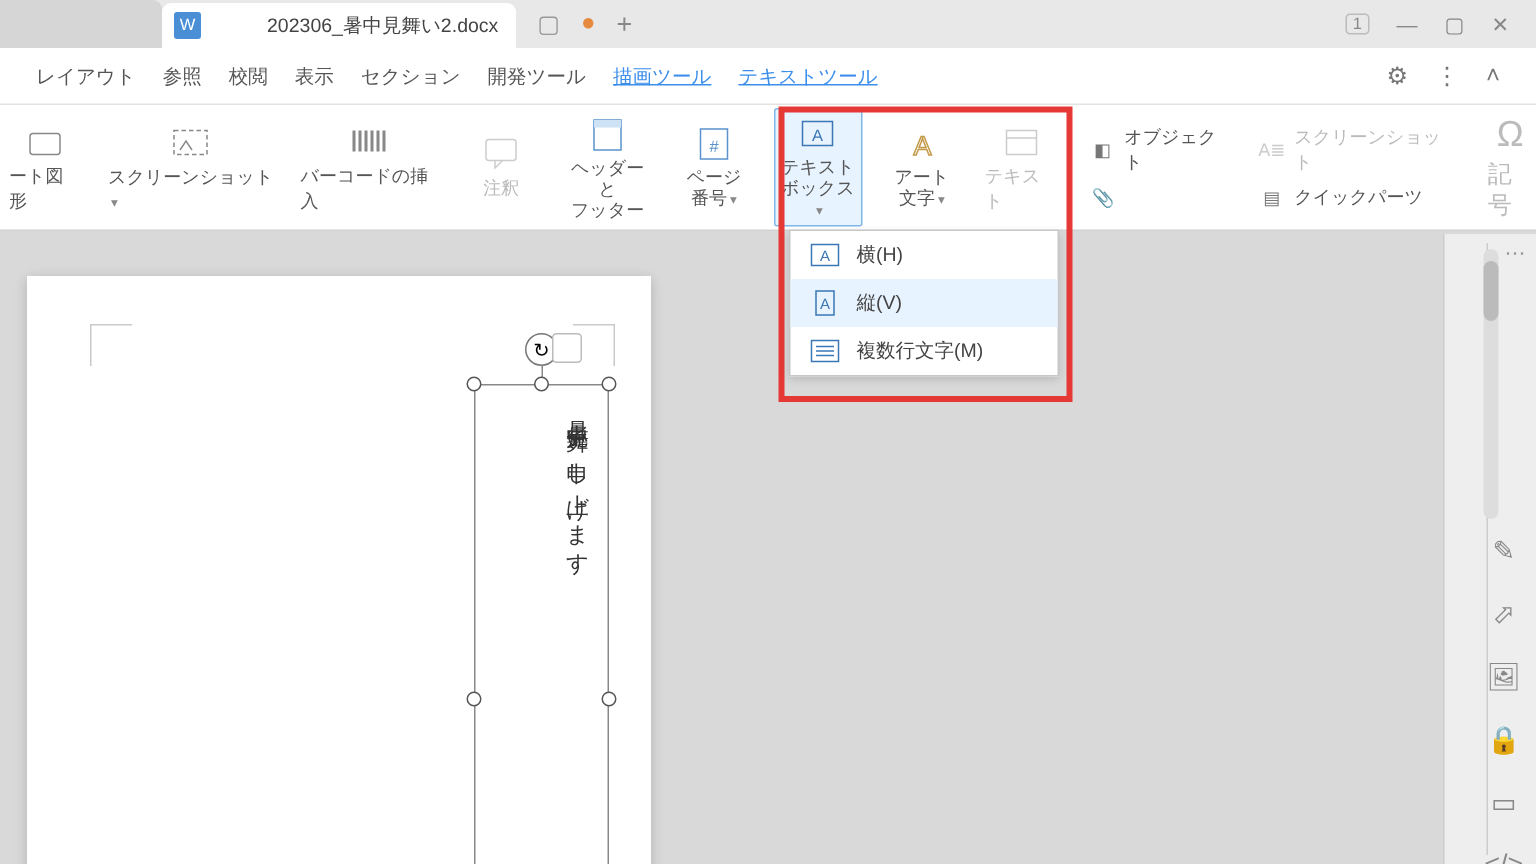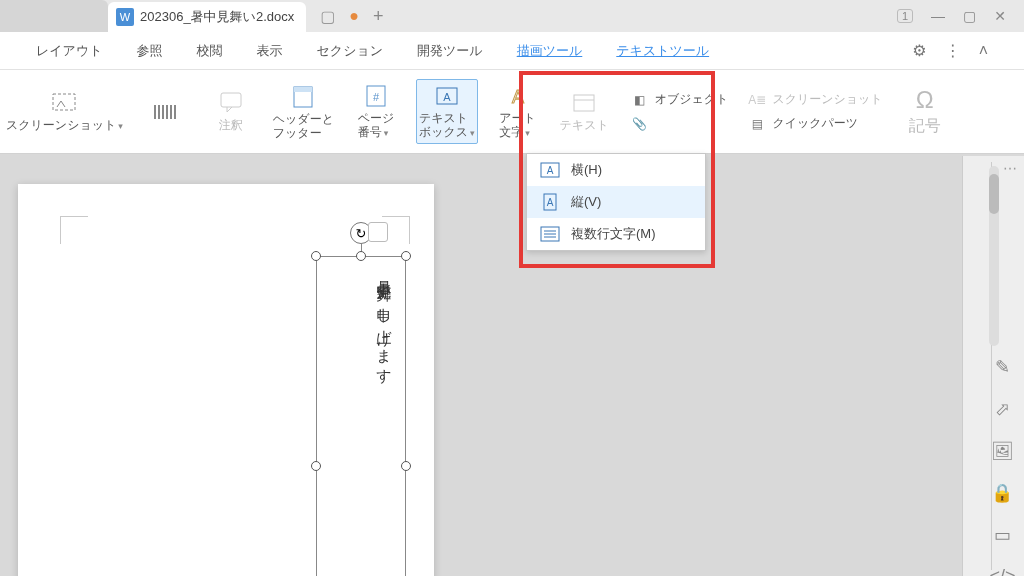--- a/index.html
+++ b/index.html
@@ -3,36 +3,36 @@
 <meta charset="utf-8">
 <style>
   * { box-sizing: border-box; margin: 0; padding: 0; font-family: "Segoe UI", "Yu Gothic UI", Meiryo, sans-serif; }
   body { width: 1024px; height: 576px; background: #d9d9d9; overflow: hidden; position: relative; }
 
   
   .titlebar { height: 32px; background: #e8e8e8; display: flex; align-items: center; }
   .tab-prev { width: 108px; height: 32px; background: #d6d6d6; border-top-right-radius: 6px; }
   .tab { height: 30px; background: #fff; border-top-left-radius: 6px; border-top-right-radius: 6px; display: flex; align-items: center; padding: 0 12px 0 8px; gap: 6px; margin-top: 2px; }
   .doc-icon { width: 18px; height: 18px; background: #4a8fd6; color: #fff; font-size: 11px; display:flex; align-items:center; justify-content:center; border-radius: 2px; }
-  .tab-title { font-size: 13px; color: #444; }
+  .tab-title { font-size: 13px; color: #444; margin-left: 38px; }
   .tab-after { display:flex; align-items:center; gap:14px; margin-left:14px; }
   .win-controls { margin-left:auto; display:flex; align-items:center; gap:18px; padding-right:18px; color:#888; font-size:14px; }
 
   
-  .ribbon-tabs { height: 38px; background:#fff; display:flex; align-items:center; padding: 0 36px; gap: 34px; font-size:13px; color:#555; border-bottom:1px solid #e2e2e2; position:relative;}
+  .ribbon-tabs { height: 38px; background:#fff; display:flex; align-items:center; padding: 0 24px; gap: 18px; font-size:13px; color:#555; border-bottom:1px solid #e2e2e2; position:relative;}
   .rtab { cursor:default; }
   .rtab.tool { color:#3b8eea;text-decoration:underline; }
   .ribbon-right { margin-left:auto; display:flex; align-items:center; gap:18px; color:#777; font-size:16px;}
 
   
   .ribbon { height: 84px; background:#fff; display:flex; align-items:center; padding:0 2px 0 4px; gap:14px; border-bottom:1px solid #d2d2d2; position:relative; }
   .ritem { display:flex; flex-direction:column; align-items:center; justify-content:center; gap:2px; font-size:12px; color:#555; padding:2px 2px; min-width:52px; }
   .ritem .ic { width:26px; height:26px; display:flex; align-items:center; justify-content:center; }
   .ritem.disabled { color:#bbb; }
-  .ritem.twoLine .lbl { line-height:14px; }
+  .ritem.twoLine .lbl { line-height:14px; text-align:center; }
   .ritem .drop::after { content:"▾"; font-size:9px; margin-left:2px; color:#888; }
 
   .ribbon-right-col { display:flex; flex-direction:column; justify-content:center; gap:6px; margin-left:6px; font-size:12px; color:#555; }
   .ribbon-right-col .row { display:flex; align-items:center; gap:6px; }
   .ribbon-right-col .row.disabled { color:#bbb; }
   .ribbon-right-col .ic2 { width:18px; height:18px; display:flex; align-items:center; justify-content:center; color:#777;}
   .omega { font-size:24px; color:#bbb; margin-left:12px; align-self:center; display:flex; flex-direction:column; align-items:center; gap:2px;}
 
   
   .redbox { position:absolute; border:4px solid #e53935; left:519px; top:71px; width:196px; height:197px; z-index:50; pointer-events:none;}
@@ -108,40 +108,49 @@
   <div class="ribbon-right">
     <span>⚙</span>
     <span>⋮</span>
     <span>˄</span>
   </div>
 </div>
 
 <div class="ribbon">
   <div class="ritem">
     <span class="ic">
+        <svg width="22" height="22">
+          <rect x="1" y="6" width="20" height="14" fill="none" stroke="#888" rx="2"></rect>
+        </svg>
+      </span>
+    <span class="lbl">ート図形</span>
+  </div>
+  <div class="ritem">
+    <span class="ic">
         <svg width="26" height="22">
           <rect x="2" y="3" width="22" height="16" stroke="#888" fill="none" stroke-dasharray="3 2"></rect>
           <path d="M6 16 L10 10 L14 16" stroke="#888" fill="none"></path>
         </svg>
       </span>
     <span class="lbl drop">スクリーンショット</span>
   </div>
   <div class="ritem">
     <span class="ic">
         <svg width="26" height="20">
           <g stroke="#888" stroke-width="2">
             <line x1="3" y1="3" x2="3" y2="17"></line>
             <line x1="7" y1="3" x2="7" y2="17"></line>
             <line x1="11" y1="3" x2="11" y2="17"></line>
             <line x1="15" y1="3" x2="15" y2="17"></line>
             <line x1="19" y1="3" x2="19" y2="17"></line>
             <line x1="23" y1="3" x2="23" y2="17"></line>
           </g>
         </svg>
       </span>
+    <span class="lbl">バーコードの挿入</span>
   </div>
   <div class="ritem disabled">
     <span class="ic">
         <svg width="24" height="22">
           <rect x="2" y="2" width="20" height="14" rx="2" fill="none" stroke="#ccc"></rect>
           <path d="M8 16 L8 21 L13 16" fill="none" stroke="#ccc"></path>
         </svg>
       </span>
     <span class="lbl">注釈</span>
   </div>

